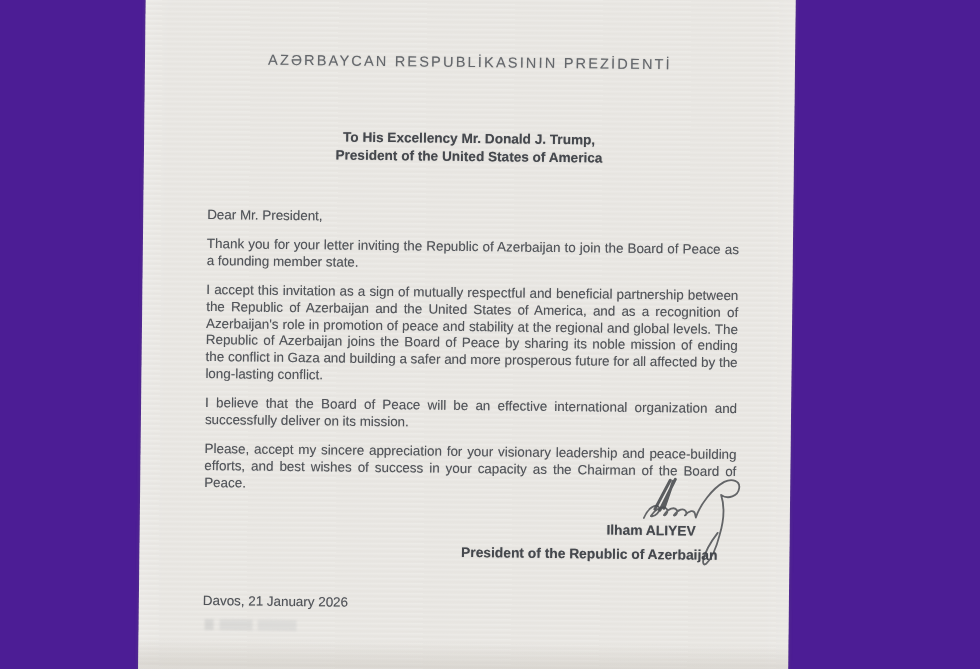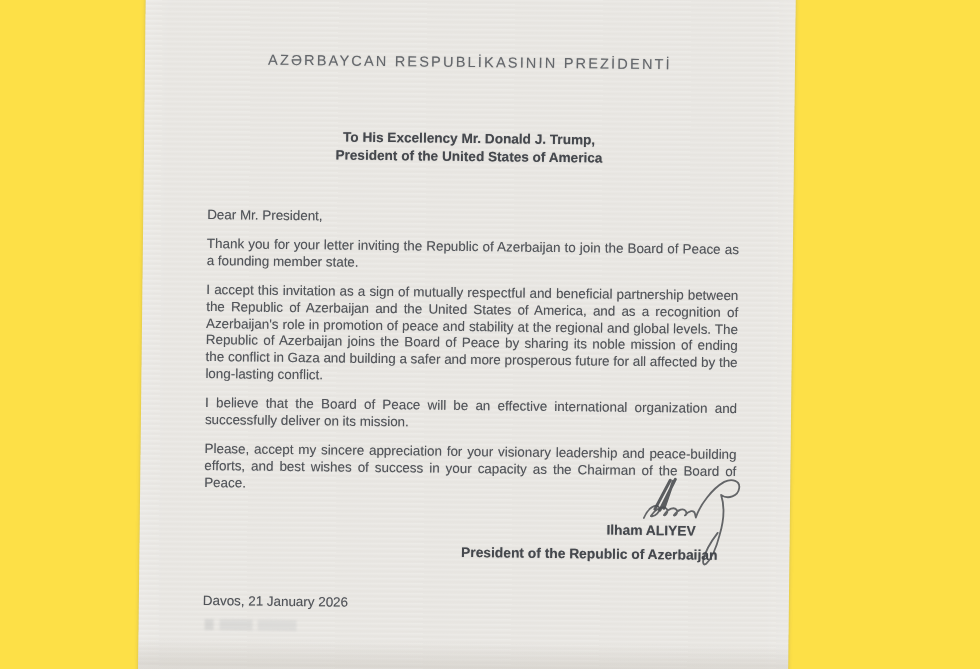--- a/index.html
+++ b/index.html
@@ -1,17 +1,17 @@
 <!DOCTYPE html>
 <html><head>
 <meta charset="utf-8">
 <style>
   html,body{margin:0;padding:0;background:#ffffff;}
   body{font-family:"Liberation Sans", sans-serif;}
-  .scene{position:relative;width:980px;height:669px;background:#fde047;overflow:hidden;}
+  .scene{position:relative;width:980px;height:669px;background:#4c1d95;overflow:hidden;}
 
   .paper{
     position:absolute;left:146px;top:-26px;width:650px;height:732px;
     background-color:#e9e7e3;
     background-image:repeating-linear-gradient(180deg,
       rgba(255,255,255,0.16) 0px, rgba(255,255,255,0) 2px,
       rgba(208,204,197,0.10) 3px, rgba(255,255,255,0) 5px);
     transform:rotate(0.65deg);
     transform-origin:50% 0;
     box-shadow:0 0 4px rgba(120,118,112,0.35), inset 0 0 40px rgba(255,255,255,0.25);

